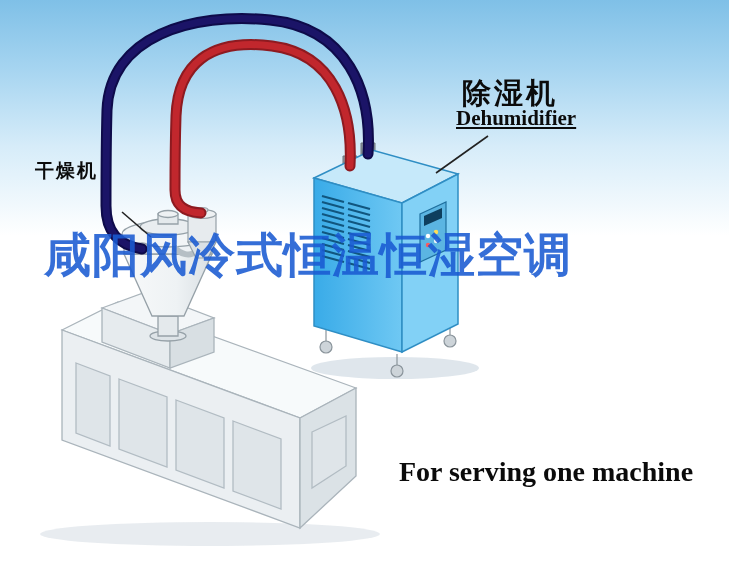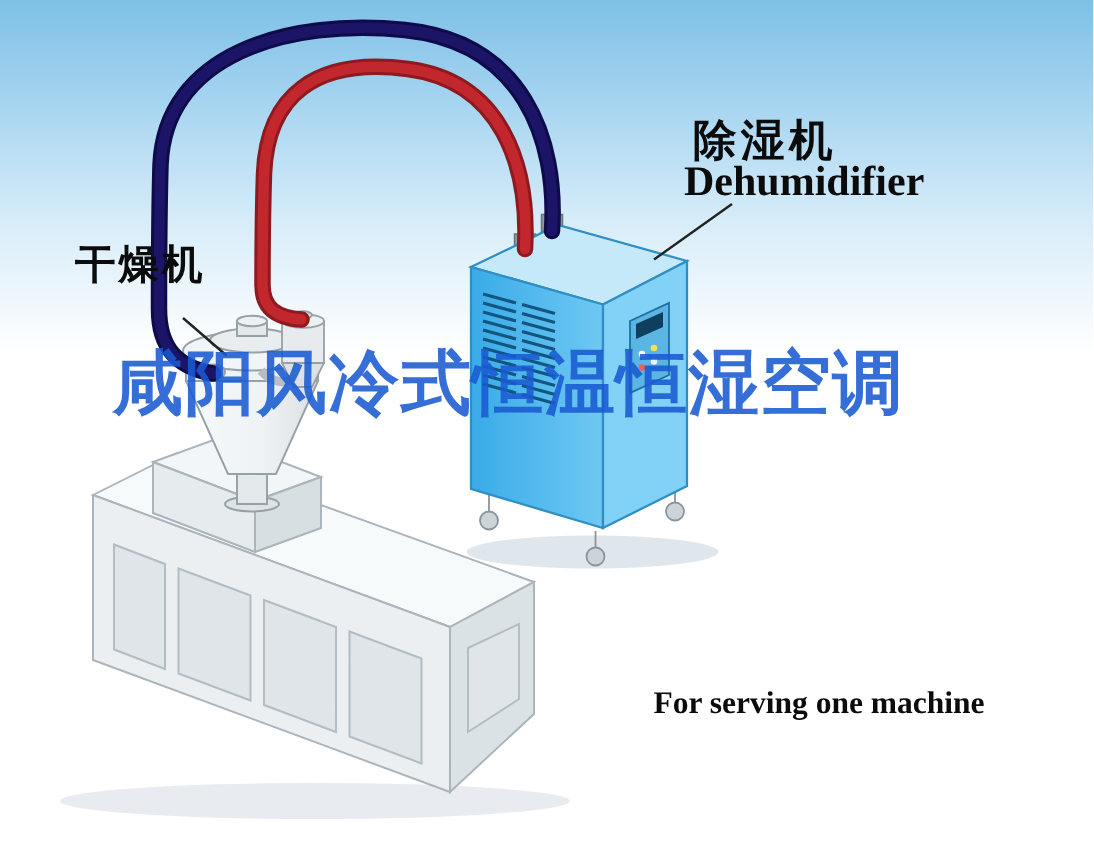--- a/index.html
+++ b/index.html
@@ -5,32 +5,32 @@
   html,body{margin:0;padding:0;background:#fff;}
   .stage{
     position:relative;width:729px;height:561px;overflow:hidden;
     background:linear-gradient(to bottom,#7fc0e7 0%,#a5d4f0 12%,#d6ecf9 26%,#ffffff 42%);
     font-family:"DejaVu Sans",sans-serif;
   }
   .scene{position:absolute;left:0;top:0;width:729px;height:561px;}
   .label{position:absolute;color:#0b0b0b;white-space:nowrap;}
   .cn{font-weight:700;}
   .en{font-family:"Liberation Serif",serif;font-weight:700;}
-  .dryer-cn{left:50px;top:158px;font-size:27px;letter-spacing:2px;}
+  .dryer-cn{left:35px;top:158px;font-size:19px;letter-spacing:2px;}
   .dryer-en{left:54px;top:193px;font-size:21px;}
   .dehum-cn{left:462px;top:74px;font-size:29px;letter-spacing:3px;}
-  .dehum-en{left:456px;top:106px;font-size:28px;}
+  .dehum-en{left:456px;top:106px;font-size:21px;text-decoration:underline;}
   .watermark{
-    position:absolute;left:34px;top:230px;width:610px;text-align:center;
+    position:absolute;left:44px;top:230px;width:610px;text-align:left;
     font-size:47px;font-weight:800;line-height:1.1;color:rgba(25,90,210,0.88);
-    letter-spacing:1px;pointer-events:none;
+    letter-spacing:1px;pointer-events:none;font-family:Liberation Serif, serif;
   }
   .caption{position:absolute;left:395px;top:452px;width:302px;text-align:center;color:#0b0b0b;}
   .caption-cn{font-size:31px;font-weight:700;letter-spacing:1px;}
-  .caption-en{font-family:"Liberation Serif",serif;font-weight:700;font-size:21px;margin-top:4px;}
+  .caption-en{font-family:"Liberation Serif",serif;font-weight:700;font-size:28px;margin-top:4px;}
 </style>
 </head>
 <body>
 
 <div class="stage">
 
   <svg class="scene" viewBox="0 0 729 561">
     <defs>
       <linearGradient id="dfront" x1="0" y1="0" x2="1" y2="0">
         <stop offset="0" stop-color="#39abe8"></stop>

